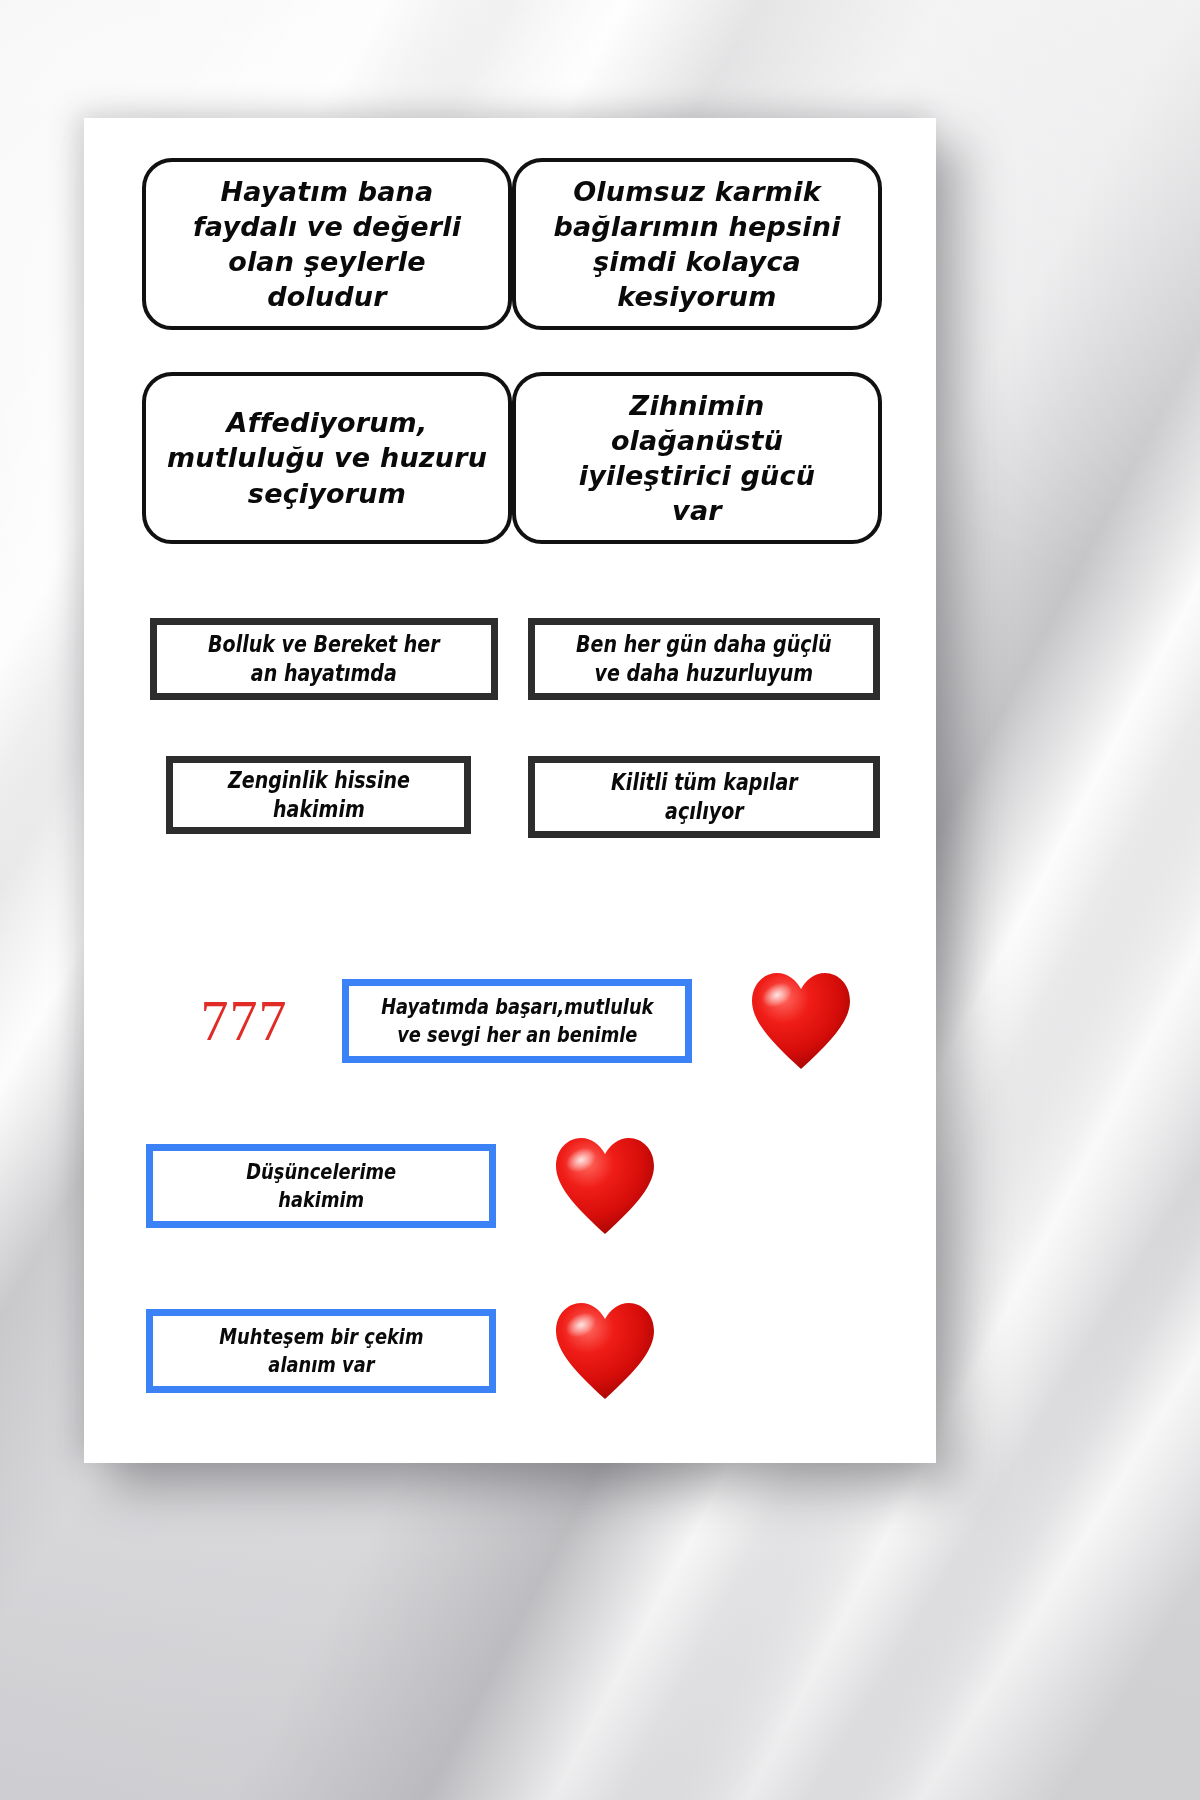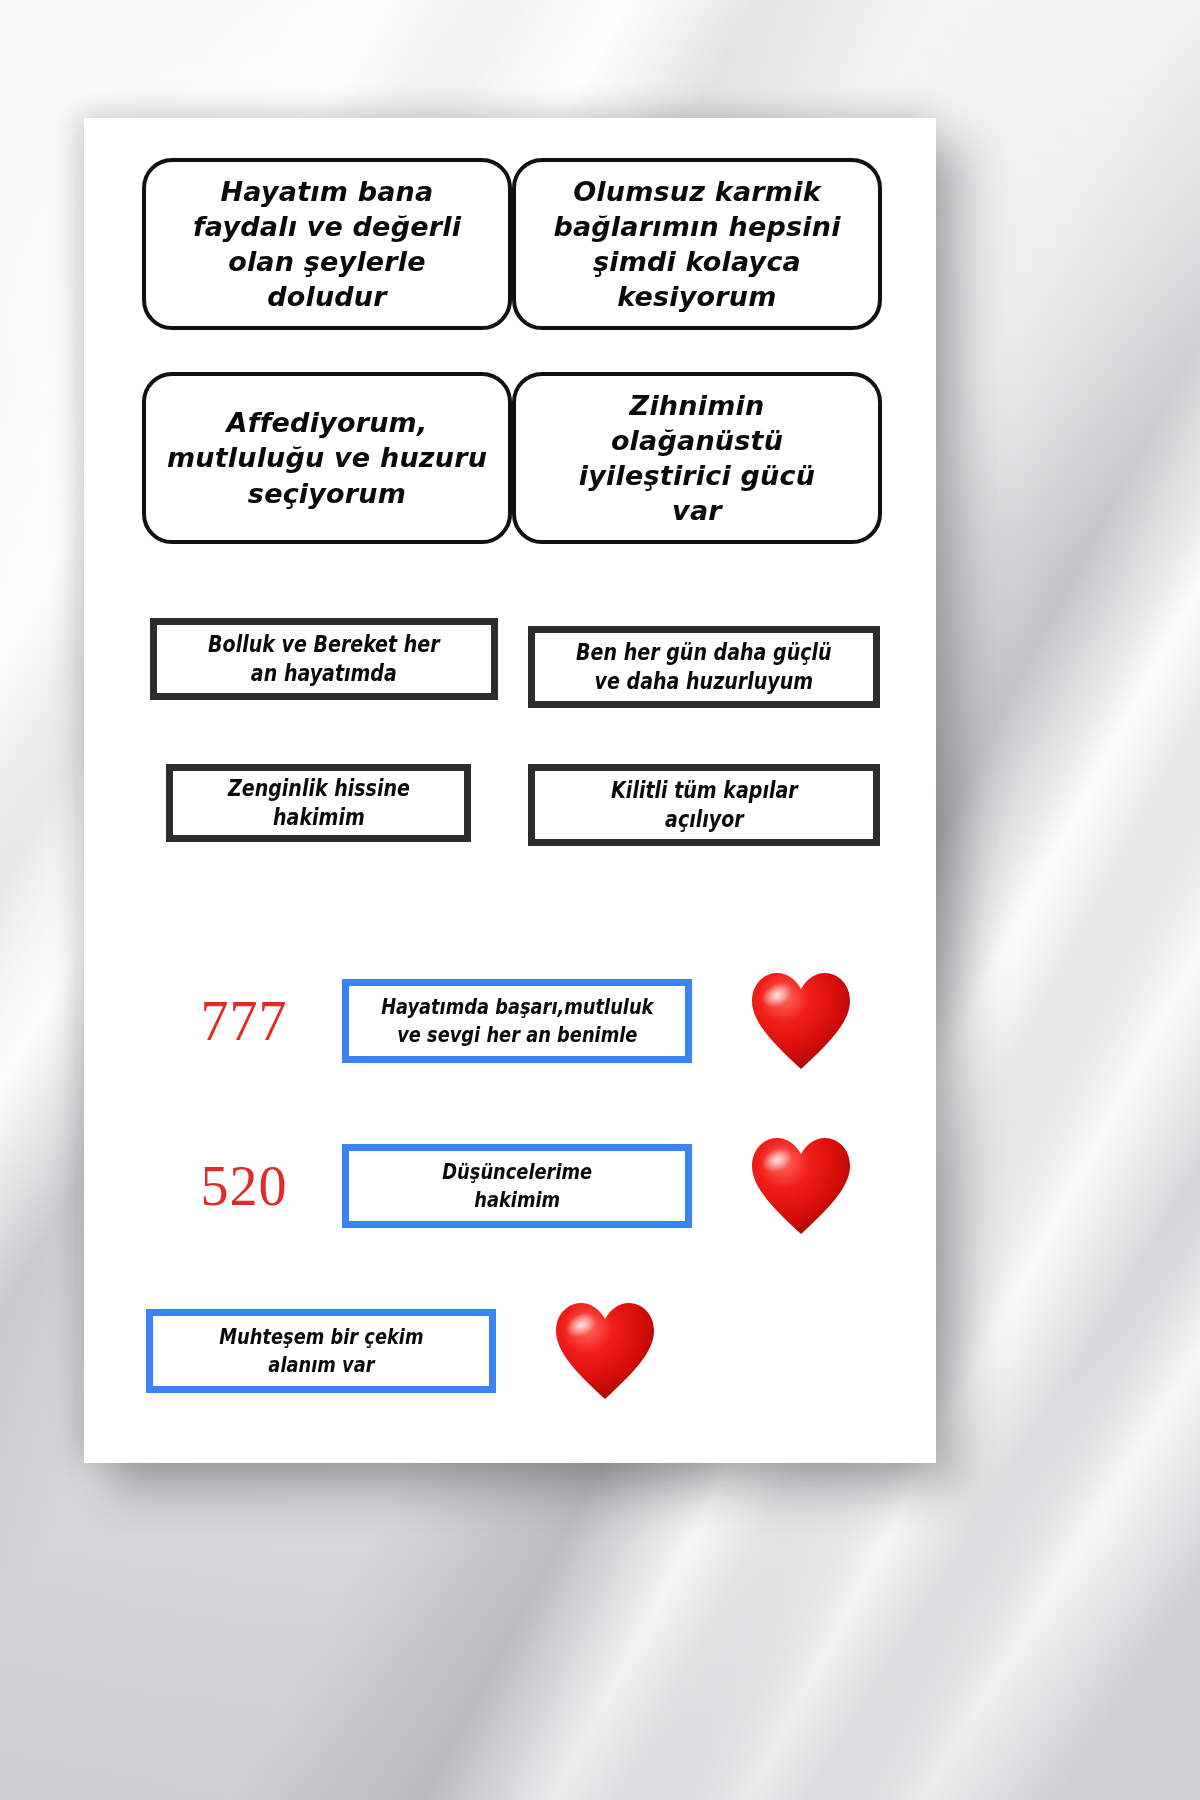--- a/index.html
+++ b/index.html
@@ -112,21 +112,21 @@
     font-style: italic;
     font-weight: bold;
     font-size: 23px;
     line-height: 1.26;
     text-align: center;
     color: #0a0a0a;
     white-space: pre-line;
     transform: scaleX(0.92);
   }
   .p-bolluk   { width: 348px; height: 82px; }
-  .p-benher   { width: 352px; height: 82px; margin-left: 2px; margin-top: 8px; }
+  .p-benher   { width: 352px; height: 82px; margin-left: 2px; }
   .p-zenginlik{ width: 305px; height: 78px; margin-left: 16px; }
   .p-kilitli  { width: 352px; height: 82px; }
 
   
   .num-block {
     position: absolute;
     left: 62px;
     top: 828px;
     width: 790px;
   }
@@ -262,21 +262,20 @@
               <stop offset="100%" stop-color="#ffffff" stop-opacity="0"></stop>
             </radialGradient>
           </defs>
           <path d="M52 99 C 20 70 3 50 3 31 C 3 14 15 3 28 3 C 39 3 47 10 52 19 C 57 10 65 3 76 3 C 89 3 101 14 101 31 C 101 50 84 70 52 99 Z" fill="url(#hg1)"></path>
           <ellipse cx="28" cy="25" rx="16" ry="11" fill="url(#hs1)" transform="rotate(-28 28 25)"></ellipse>
         </svg>
       </div>
     </div>
 
     <div class="num-row">
-      <div class="num">520</div>
       <div class="num-plate">
         <span class="txt">Düşüncelerime
 hakimim</span>
       </div>
       <div class="heart-wrap">
         <svg width="104" height="102" viewBox="0 0 104 102" xmlns="http://www.w3.org/2000/svg">
           <defs>
             <radialGradient id="hg2" cx="32%" cy="26%" r="78%">
               <stop offset="0%" stop-color="#ff6a60"></stop>
               <stop offset="34%" stop-color="#f01d18"></stop>

